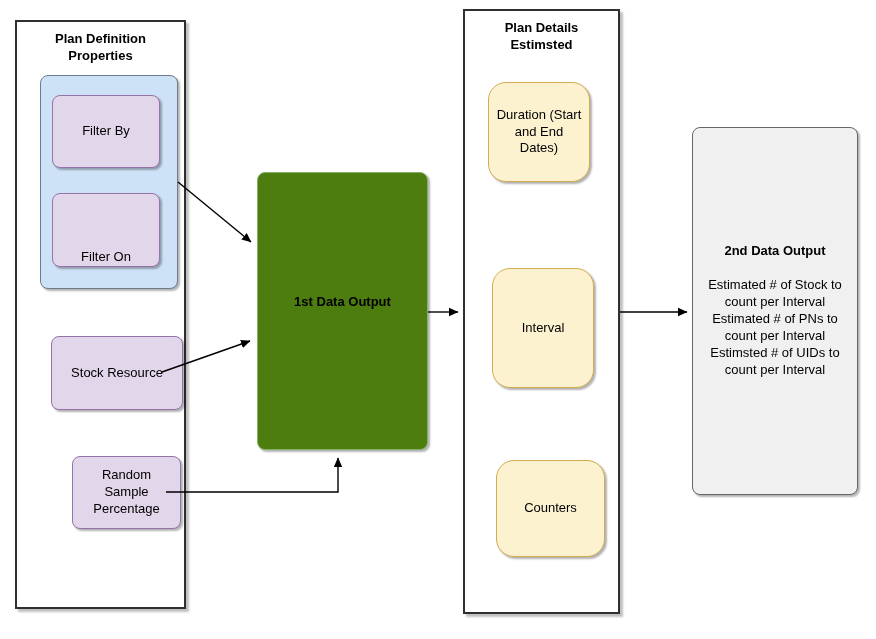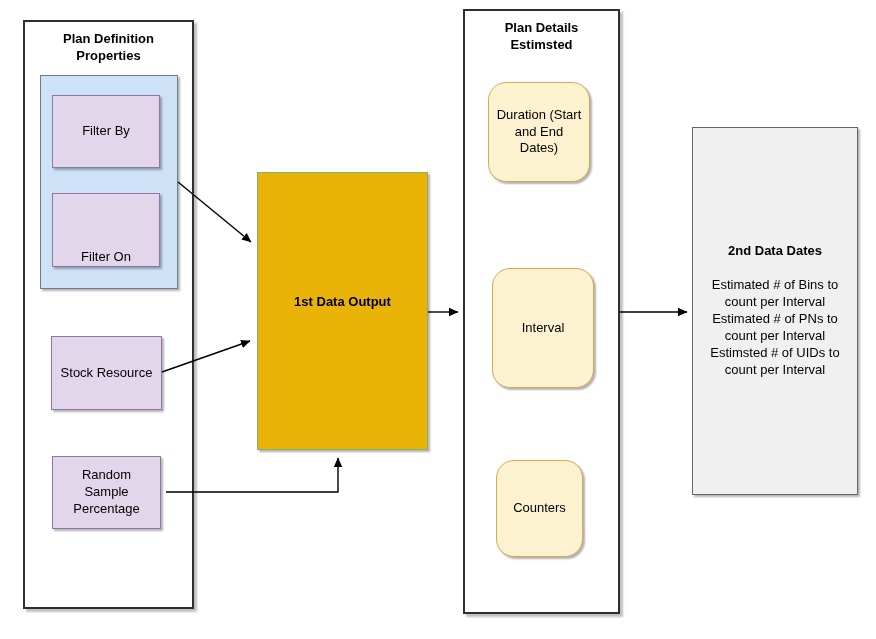--- a/index.html
+++ b/index.html
@@ -1,91 +1,91 @@
 <!DOCTYPE html>
 <html><head>
 <meta charset="utf-8">
 <style>
   html,body{margin:0;padding:0;background:#ffffff;}
   .canvas{
     position:relative;width:876px;height:639px;background:#ffffff;
     font-family:"Liberation Sans",sans-serif;color:#000;overflow:hidden;
   }
-  .shadow{box-shadow:2px 2px 2px rgba(0,0,0,0.30);}
+  .shadow{box-shadow:2px 2px 2px rgba(0,0,0,0.30);border-radius:8px;}
   .container{
     position:absolute;background:#ffffff;border:2px solid #2f2f2f;
     box-shadow:3px 3px 2px rgba(0,0,0,0.25);
   }
   .container-title{
     margin:9px auto 0 auto;width:130px;text-align:center;
     font-weight:bold;font-size:13px;line-height:1.3;
   }
   .box{
     position:absolute;display:flex;align-items:center;justify-content:center;
     text-align:center;font-size:13px;line-height:1.3;box-sizing:border-box;
   }
   .bluegrp{position:absolute;background:#cde1f7;border:1px solid #6e7b8a;}
   .purple{background:#e2d6ea;border:1px solid #9673a6;}
   .yellow{background:#fcf2cf;border:1px solid #d2ab52;border-radius:18px;}
-  .green{background:#eab308;border:1px solid #82b366;flex-direction:row;padding:0 11px;}
+  .green{background:#4d7c0f;border:1px solid #82b366;flex-direction:row;padding:0 11px;}
   .gray{background:#f0f0f0;border:1px solid #666666;flex-direction:column;padding:0 8px;}
   .box-title{font-weight:bold;font-size:13px;margin-bottom:17px;}
   .box-body{font-size:13px;white-space:pre-line;}
   .arrows{position:absolute;left:0;top:0;width:876px;height:639px;pointer-events:none;}
 </style>
 </head>
 <body>
 
 <div class="canvas">
 
-  <div class="container" style="left:23px;top:20px;width:167px;height:585px;">
+  <div class="container" style="left:15px;top:20px;width:167px;height:585px;">
     <div class="container-title">Plan Definition Properties</div>
   </div>
 
   <div class="bluegrp shadow" style="left:40px;top:75px;width:136px;height:212px;"></div>
 
   <div class="box purple shadow" style="left:52px;top:95px;width:108px;height:73px;">
     <span>Filter By</span>
   </div>
 
   <div class="box purple shadow" style="left:52px;top:193px;width:108px;height:74px;align-items:flex-end;">
     <span>Filter On</span>
   </div>
 
-  <div class="box purple shadow" style="left:51px;top:336px;width:111px;height:74px;text-align:center;">
+  <div class="box purple shadow" style="left:51px;top:336px;width:132px;height:74px;text-align:center;">
     <span>Stock Resource</span>
   </div>
 
-  <div class="box purple shadow" style="left:52px;top:456px;width:109px;height:73px;padding:0 14px;">
+  <div class="box purple shadow" style="left:72px;top:456px;width:109px;height:73px;padding:0 14px;">
     <span>Random Sample Percentage</span>
   </div>
 
   <div class="box green shadow" style="left:257px;top:172px;width:171px;height:278px;">
     <div class="box-title">1st Data Output</div>
   </div>
 
   <div class="container" style="left:463px;top:9px;width:153px;height:601px;">
     <div class="container-title" style="width:110px;">Plan Details Estimsted</div>
   </div>
 
   <div class="box yellow shadow" style="left:488px;top:82px;width:102px;height:100px;padding:0 6px;">
     <span>Duration (Start and End Dates)</span>
   </div>
 
   <div class="box yellow shadow" style="left:492px;top:268px;width:102px;height:120px;">
     <span>Interval</span>
   </div>
 
-  <div class="box yellow shadow" style="left:496px;top:460px;width:87px;height:97px;">
+  <div class="box yellow shadow" style="left:496px;top:460px;width:109px;height:97px;">
     <span>Counters</span>
   </div>
 
   <div class="box gray shadow" style="left:692px;top:127px;width:166px;height:368px;">
-    <div class="box-title">2nd Data Dates</div>
-    <div class="box-body">Estimated # of Bins to count per Interval
+    <div class="box-title">2nd Data Output</div>
+    <div class="box-body">Estimated # of Stock to count per Interval
 Estimated # of PNs to count per Interval
 Estimsted # of UIDs to count per Interval</div>
   </div>
 
   <svg class="arrows" viewBox="0 0 876 639">
     <defs>
       <marker id="arw" markerWidth="11" markerHeight="11" refX="9" refY="5" orient="auto" markerUnits="userSpaceOnUse">
         <path d="M0,0.8 L9.5,5 L0,9.2 Z" fill="#000"></path>
       </marker>
     </defs>

